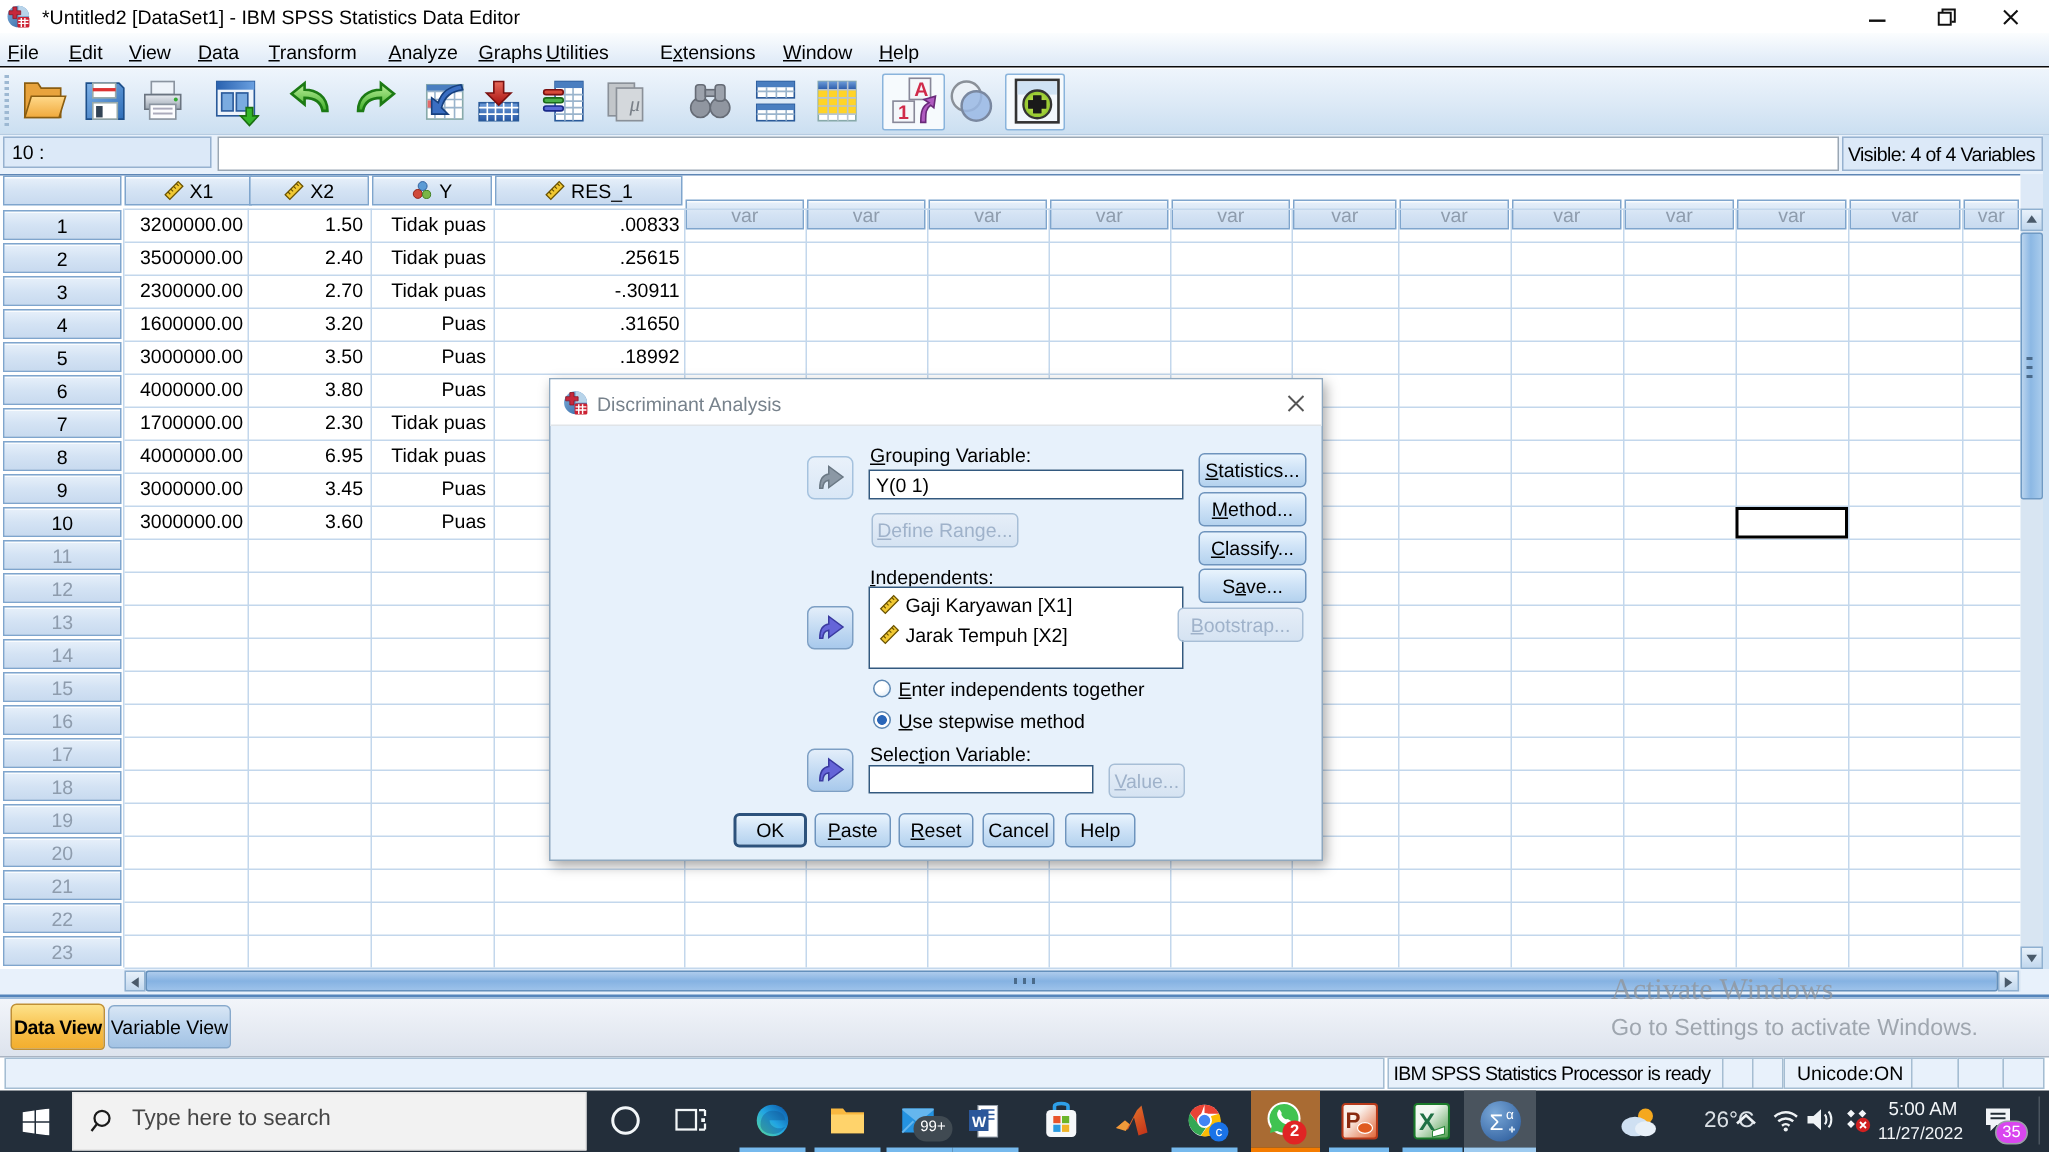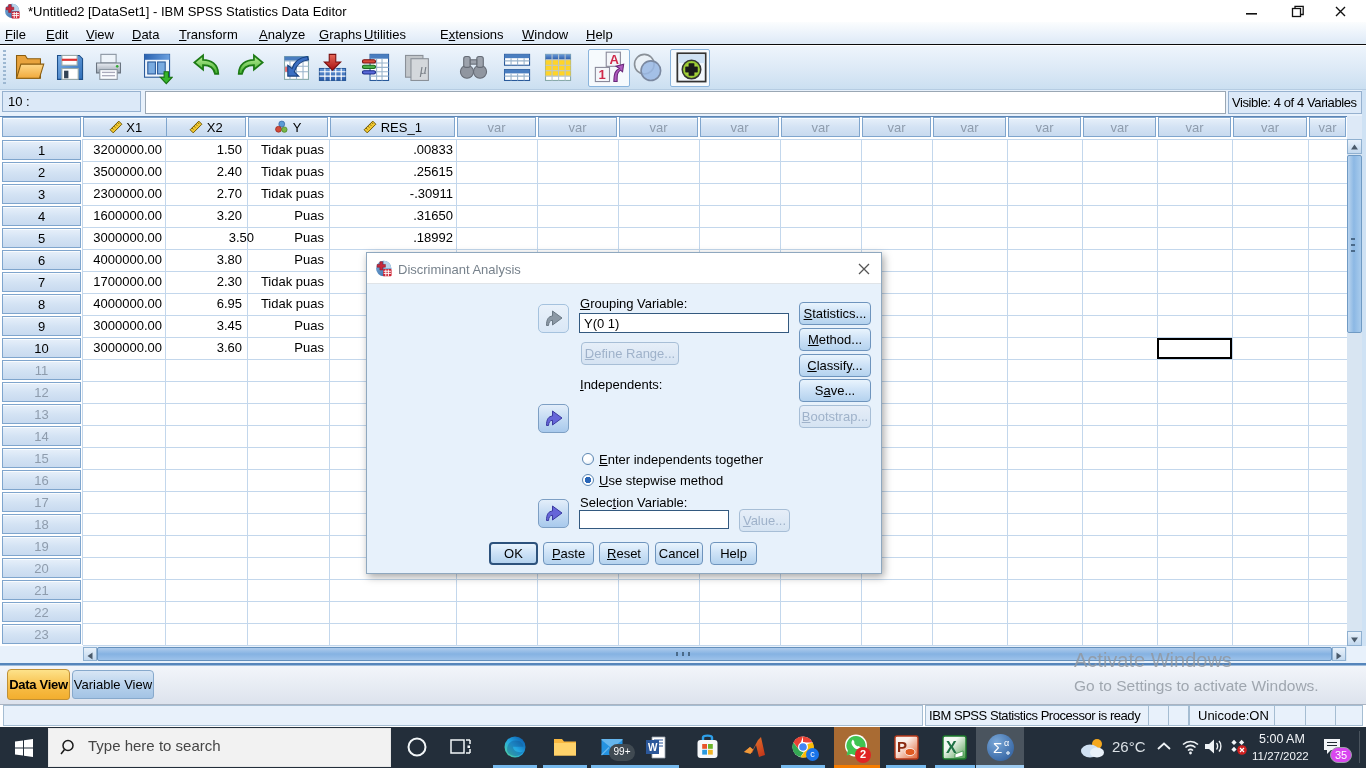--- a/index.html
+++ b/index.html
@@ -16,21 +16,21 @@
 .cellref { left:0; top:90px; width:1366px; height:26px; background:#e8f1fb; }
 .refbox { left:2px; top:91px; width:139px; height:21px; background:#dce9f8;
   border:1px solid #96b1cf; font-size:13px; color:#000; padding:2px 0 0 5px; }
 .reffield { left:145px; top:0px; width:1081px; height:23px; background:#fff;
   border:1px solid #9aa7b4; }
 .visbox { left:1228px; top:0px; width:134px; height:23px; background:#dce9f8;
   border:1px solid #96b1cf; font-size:13px; letter-spacing:-0.4px; white-space:nowrap; color:#000; padding:3px 0 0 3px; }
 .hdrcell { top:117px; height:20px; background:linear-gradient(#e7f0fa,#d4e3f4 50%,#c8daef);
   border:1px solid #7fa5cd; box-shadow:inset 0 1px 0 rgba(255,255,255,.8);
   font-size:13px; color:#000; text-align:center; padding-top:2px; }
-.varhdr { color:#8e9cad; }
+.varhdr { color:#8e9cad;margin-top:16px; }
 .rowhdr { left:2px; width:79px; height:20px; background:linear-gradient(#e7f0fa,#d4e3f4 50%,#c8daef);
   border:1px solid #7fa5cd; box-shadow:inset 0 1px 0 rgba(255,255,255,.8);
   font-size:13px; text-align:center; padding-top:2px; }
 .gl { background:#c3d7ec; }
 .cell { height:20px; font-size:13px; color:#000; text-align:right; padding-right:4px; }
 .dlg { left:366px; top:252px; width:516px; height:322px; background:#e7f1fb;
   border:1px solid #8fa8bf; box-shadow:2px 3px 8px rgba(0,0,0,.35); z-index:40; }
 .dlgtitle { left:0; top:0; width:514px; height:31px; background:#fff; border-bottom:1px solid #e0e4e8;}
 .dtxt { left:31px; top:9px; font-size:13px; color:#77828c; }
 .btn { background:linear-gradient(#e9f4fd,#cfe3f7 45%,#b4d2ee); border:1px solid #6e94bd;
@@ -40,22 +40,22 @@
   background:linear-gradient(#e3eefa,#c4dbf3 50%,#a8c9ec); }
 .arrbtn.dim { background:linear-gradient(#e9f1fa,#d9e7f6); border-color:#a5c2de; }
 .fld { background:#fff; border:1px solid #33597f; font-size:13px; color:#000; }
 .lbl { font-size:13px; color:#000; }
 u { text-decoration:underline; text-underline-offset:1px; }
 .radio { width:12px; height:12px; border-radius:50%; border:1px solid #5d87b2;
   background:radial-gradient(circle at 35% 30%, #ffffff 40%, #d7e6f4); }
 .statuscell { top:705px; height:21px; background:#e8f1fb; border:1px solid #a5bdd2; }
 .statustxt { font-size:13px; color:#000; top:708px; }
 .taskbar { left:0; top:727px; width:1366px; height:41px; background:#232e3a; z-index:60; }
-.tray { color:#dbe1e6; font-size:15px; }
-.wm1 { left:1074px; top:649px; font-size:20px; color:rgba(145,152,160,.85); z-index:45; }
+.tray { color:#dbe1e6; font-size:15px;margin-left:24px; }
+.wm1 { left:1074px; top:649px; font-size:20px; color:rgba(145,152,160,.85); z-index:45;font-family:Liberation Serif, serif; }
 .wm2 { left:1074px; top:677px; font-size:15.5px; color:rgba(135,143,152,.75); z-index:45; }
 </style></head><body>
 <div class="abs titlebar"></div>
 <svg class="abs" style="left:4px;top:3px" width="16" height="16" viewBox="0 0 16 16">
     <defs>
       <linearGradient id="spbl" x1="0" y1="0" x2="1" y2="1">
         <stop offset="0" stop-color="#7fb0dc"></stop>
         <stop offset="1" stop-color="#2e62a0"></stop>
       </linearGradient>
     </defs>
@@ -360,21 +360,21 @@
 <div class="abs cell" style="left:330px;top:164px;width:125px;padding-right:2px">.25615</div>
 <div class="abs cell" style="left:83px;top:186px;width:81px;padding-right:2px">2300000.00</div>
 <div class="abs cell" style="left:166px;top:186px;width:80px">2.70</div>
 <div class="abs cell" style="left:248px;top:186px;width:80px">Tidak puas</div>
 <div class="abs cell" style="left:330px;top:186px;width:125px;padding-right:2px">-.30911</div>
 <div class="abs cell" style="left:83px;top:208px;width:81px;padding-right:2px">1600000.00</div>
 <div class="abs cell" style="left:166px;top:208px;width:80px">3.20</div>
 <div class="abs cell" style="left:248px;top:208px;width:80px">Puas</div>
 <div class="abs cell" style="left:330px;top:208px;width:125px;padding-right:2px">.31650</div>
 <div class="abs cell" style="left:83px;top:230px;width:81px;padding-right:2px">3000000.00</div>
-<div class="abs cell" style="left:178px;top:230px;width:80px">3.50</div>
+<div class="abs cell" style="left:166px;top:230px;width:80px">3.50</div>
 <div class="abs cell" style="left:248px;top:230px;width:80px">Puas</div>
 <div class="abs cell" style="left:330px;top:230px;width:125px;padding-right:2px">.18992</div>
 <div class="abs cell" style="left:83px;top:252px;width:81px;padding-right:2px">4000000.00</div>
 <div class="abs cell" style="left:166px;top:252px;width:80px">3.80</div>
 <div class="abs cell" style="left:248px;top:252px;width:80px">Puas</div>
 <div class="abs cell" style="left:83px;top:274px;width:81px;padding-right:2px">1700000.00</div>
 <div class="abs cell" style="left:166px;top:274px;width:80px">2.30</div>
 <div class="abs cell" style="left:248px;top:274px;width:80px">Tidak puas</div>
 <div class="abs cell" style="left:83px;top:296px;width:81px;padding-right:2px">4000000.00</div>
 <div class="abs cell" style="left:166px;top:296px;width:80px">6.95</div>
@@ -449,32 +449,43 @@
 <div class="abs arrbtn" style="left:171px;top:151px"><svg width="29" height="27" viewBox="0 0 29 27">
         <path d="M7.5,20.5 C7.5,14 9.5,11.5 13.5,11 L13.5,6 L23,13 L13.5,20 L13.5,15.2 C10.5,15.7 9.8,17.3 9.5,20.5 Z" fill="#6565d8" stroke="#3a3aa0" stroke-width="1"></path>
       </svg></div>
 <div class="abs arrbtn" style="left:171px;top:246px"><svg width="29" height="27" viewBox="0 0 29 27">
         <path d="M7.5,20.5 C7.5,14 9.5,11.5 13.5,11 L13.5,6 L23,13 L13.5,20 L13.5,15.2 C10.5,15.7 9.8,17.3 9.5,20.5 Z" fill="#6565d8" stroke="#3a3aa0" stroke-width="1"></path>
       </svg></div>
 <div class="abs lbl" style="left:213px;top:43px"><u>G</u>rouping Variable:</div>
 <div class="abs fld" style="left:212px;top:60px;width:210px;height:20px;padding:2px 0 0 4px">Y(0 1)</div>
 <div class="abs btn dis" style="left:214px;top:89px;width:98px"><u>D</u>efine Range...</div>
 <div class="abs lbl" style="left:213px;top:124px"><u>I</u>ndependents:</div>
+<div class="abs" style="left:212px;top:138px;width:210px;height:55px;background:#fff;border:1px solid #33597f;font-size:13px;color:#000;padding:2px 0 0 6px;line-height:20px;white-space:nowrap"><svg width="14" height="14" viewBox="0 0 16 16" style="vertical-align:-2px">
+        <g transform="rotate(-45 8 8)">
+          <rect x="1" y="5.5" width="14" height="5" fill="#f0c832" stroke="#6a5200"></rect>
+          <path d="M4,5.5 v2.5 M7,5.5 v2.5 M10,5.5 v2.5 M13,5.5 v2.5" stroke="#6a5200" stroke-width="0.9"></path>
+        </g>
+      </svg> Gaji Karyawan [X1]<br><svg width="14" height="14" viewBox="0 0 16 16" style="vertical-align:-2px">
+        <g transform="rotate(-45 8 8)">
+          <rect x="1" y="5.5" width="14" height="5" fill="#f0c832" stroke="#6a5200"></rect>
+          <path d="M4,5.5 v2.5 M7,5.5 v2.5 M10,5.5 v2.5 M13,5.5 v2.5" stroke="#6a5200" stroke-width="0.9"></path>
+        </g>
+      </svg> Jarak Tempuh [X2]</div>
 <div class="abs radio" style="left:215px;top:200px"></div>
 <div class="abs lbl" style="left:232px;top:199px"><u>E</u>nter independents together</div>
 <div class="abs radio" style="left:215px;top:221px;background:radial-gradient(circle,#2a66b8 0 3px,#fff 3.5px)"></div>
 <div class="abs lbl" style="left:232px;top:220px"><u>U</u>se stepwise method</div>
 <div class="abs lbl" style="left:213px;top:242px">Selec<u>t</u>ion Variable:</div>
 <div class="abs fld" style="left:212px;top:257px;width:150px;height:19px"></div>
 <div class="abs btn dis" style="left:372px;top:256px;width:51px"><u>V</u>alue...</div>
 <div class="abs btn" style="left:432px;top:49px;width:72px"><u>S</u>tatistics...</div>
 <div class="abs btn" style="left:432px;top:75px;width:72px"><u>M</u>ethod...</div>
 <div class="abs btn" style="left:432px;top:101px;width:72px"><u>C</u>lassify...</div>
 <div class="abs btn" style="left:432px;top:126px;width:72px">S<u>a</u>ve...</div>
-<div class="abs btn dis" style="left:432px;top:152px;width:72px"><u>B</u>ootstrap...</div>
+<div class="abs btn dis" style="left:418px;top:152px;width:84px"><u>B</u>ootstrap...</div>
 <div class="abs btn" style="left:122px;top:289px;width:49px;border:2px solid #2d527c;padding-top:2px">OK</div>
 <div class="abs btn" style="left:176px;top:289px;width:51px"><u>P</u>aste</div>
 <div class="abs btn" style="left:232px;top:289px;width:50px"><u>R</u>eset</div>
 <div class="abs btn" style="left:288px;top:289px;width:48px">Cancel</div>
 <div class="abs btn" style="left:343px;top:289px;width:47px">Help</div>
 </div>
 <div class="abs taskbar"></div>
 <svg class="abs" style="left:15px;top:739px;z-index:61" width="18" height="18" viewBox="0 0 18 18">
     <path d="M0,2.5 L8,1.4 L8,8.5 L0,8.5 Z M9,1.2 L18,0 L18,8.5 L9,8.5 Z M0,9.5 L8,9.5 L8,16.6 L0,15.5 Z M9,9.5 L18,9.5 L18,18 L9,16.8 Z" fill="#fff"></path>
   </svg>

